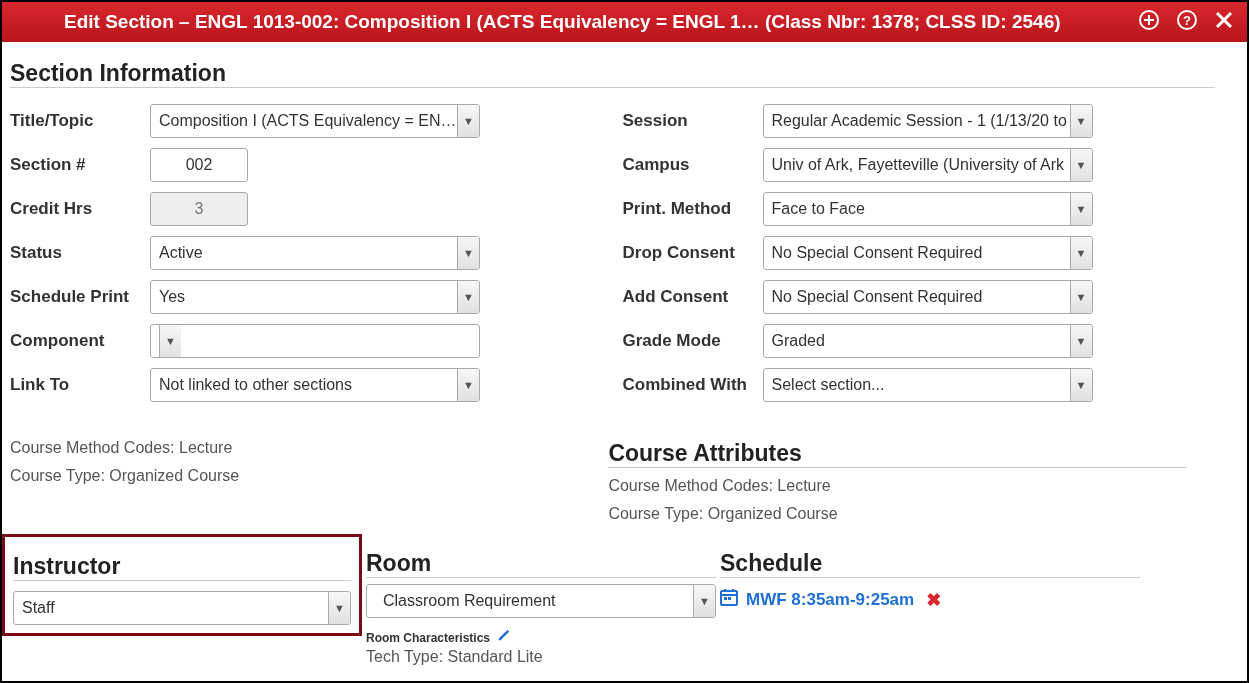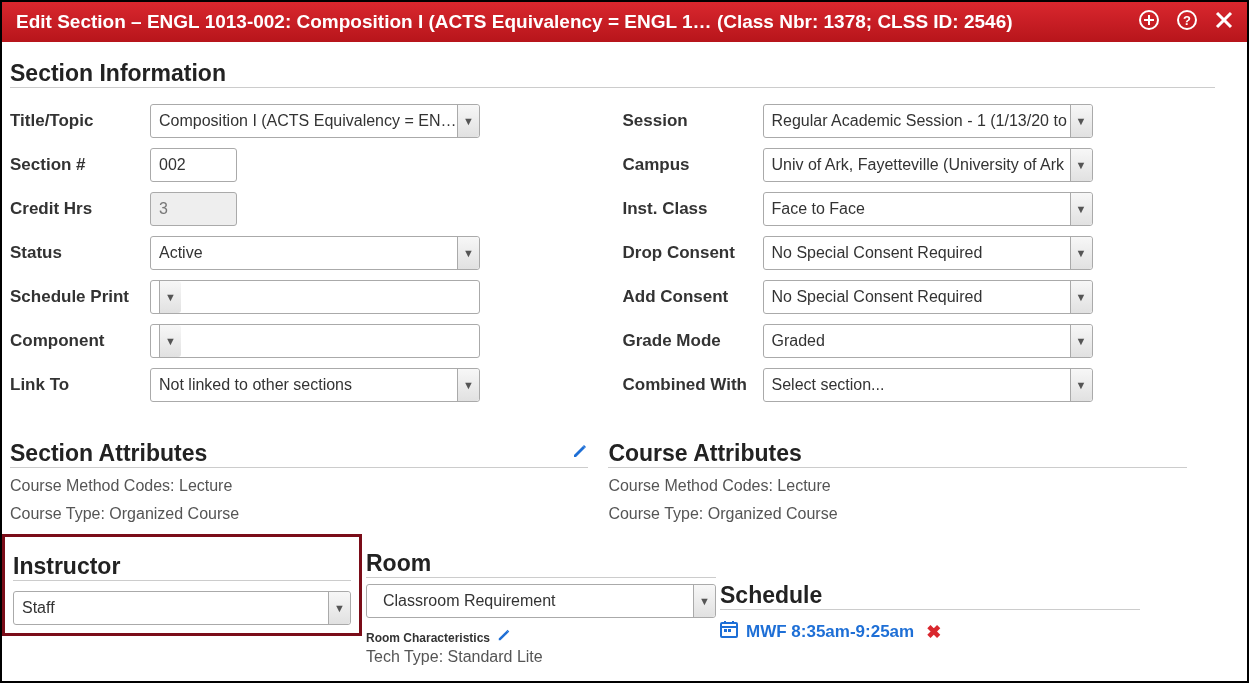--- a/index.html
+++ b/index.html
@@ -21,21 +21,21 @@
   .titlebar {
     background: linear-gradient(to bottom, #d9272e 0%, #b7151b 100%);
     color: #fff;
     height: 40px;
     display: flex;
     align-items: center;
     padding: 0 14px;
     font-weight: 700;
     font-size: 19px;
   }
-  .titlebar .title-text { flex: 1; white-space: nowrap; overflow: hidden; text-overflow: ellipsis; }
+  .titlebar .title-text { flex: 1; white-space: nowrap; overflow: hidden; text-overflow: ellipsis; margin-left: 48px; }
   .titlebar .title-icons { display: flex; gap: 18px; align-items: center; }
   .titlebar .title-icons span { cursor: pointer; font-size: 22px; line-height: 1; }
   .content {
     padding: 10px 18px 20px 8px;
     height: calc(100% - 40px);
     overflow-y: auto;
     position: relative;
   }
   h2.section-h {
     font-size: 23px;
@@ -96,36 +96,36 @@
     height: 34px;
     border: 1px solid #aaa;
     border-radius: 3px;
     padding: 0 8px;
     font-size: 16px;
     color: #333;
     background: #fff;
     display: flex;
     align-items: center;
   }
-  .txt.short { width: 87px; }
+  .txt.short { width: 98px; justify-content: center; }
   .txt.disabled { background: #eee; color: #777; }
   .lower-row {
     display: flex;
     gap: 20px;
     margin-top: 20px;
   }
   .lower-block { }
   .lower-block h2.section-h { display:flex; justify-content: space-between; align-items:center;}
   .attr-text { font-size: 16px; color: #555; line-height: 1.5; margin-top:4px;}
   .lb-section-attr { width: 48%; }
   .lb-course-attr { width: 48%; }
   .triple-row { display: flex; gap: 4px; margin-top: 16px; align-items: flex-start;}
   .tr-instructor { width: 360px; border: 3px solid #7a0c18; padding: 8px; margin-left:-8px; margin-top:-8px;}
   .tr-room { width: 350px; }
-  .tr-schedule { width: 420px; margin-top: 32px; }
+  .tr-schedule { width: 420px; }
   .room-char { font-size: 12px; color:#333; font-weight:700; margin-top:10px;}
   .room-char .pencil { color:#1e6fd6; font-size:16px; margin-left:4px;}
   .room-char-sub { font-size:16px; color:#555; font-weight:400; margin-top:2px;}
   .schedule-line { display:flex; align-items:center; gap:8px; margin-top:10px; font-size:17px;}
   .schedule-line .cal-icon { color:#1e6fd6; font-size:18px;}
   .schedule-line a { color:#1e6fd6; font-weight:700; text-decoration:none; cursor:pointer;}
   .schedule-line .x-icon { color:#d9272e; font-weight:700; font-size:18px; margin-left:4px; cursor:pointer;}
   .pencil-icon { color:#1e6fd6; font-size:17px; cursor:pointer;}
   .sel-text { white-space:nowrap; overflow:hidden; text-overflow:ellipsis; flex:1;}
   .upper-form { margin-top: 6px; margin-bottom: 4px;}
@@ -198,20 +198,21 @@
                 <div class="sel narrow">
                   <span class="sel-text">Active</span>
                   <span class="drop-btn">▼</span>
                 </div>
               </div>
         </div>
         <div class="form-row">
           <label>Schedule Print</label>
           <div class="field">
                 <div class="sel narrow">
+                  <span class="sel-text">Yes</span>
                   <span class="drop-btn">▼</span>
                 </div>
               </div>
         </div>
         <div class="form-row">
           <label>Component</label>
           <div class="field">
                 <div class="sel narrow">
                   <span class="drop-btn">▼</span>
                 </div>
@@ -241,21 +242,21 @@
         <div class="form-row">
           <label>Campus</label>
           <div class="field">
                 <div class="sel narrow">
                   <span class="sel-text">Univ of Ark, Fayetteville (University of Ark</span>
                   <span class="drop-btn">▼</span>
                 </div>
               </div>
         </div>
         <div class="form-row">
-          <label>Inst. Class</label>
+          <label>Print. Method</label>
           <div class="field">
                 <div class="sel narrow">
                   <span class="sel-text">Face to Face</span>
                   <span class="drop-btn">▼</span>
                 </div>
               </div>
         </div>
         <div class="form-row">
           <label>Drop Consent</label>
           <div class="field">
@@ -290,29 +291,20 @@
                   <span class="sel-text">Select section...</span>
                   <span class="drop-btn">▼</span>
                 </div>
               </div>
         </div>
       </div>
     </div>
 
     <div class="lower-row">
       <div class="lower-block lb-section-attr">
-        <h2 class="section-h">
-          <span>Section Attributes</span>
-          <span class="pencil-icon">
-            <svg width="16" height="16" viewBox="0 0 16 16">
-                  <path d="M2 14 L4 14 L13 5 L11 3 L2 12 Z" fill="#1e6fd6"></path>
-                  <path d="M12 2 L14 4 L13 5 L11 3 Z" fill="#1e6fd6"></path>
-                </svg>
-          </span>
-        </h2>
         <div class="attr-text">Course Method Codes: Lecture</div>
         <div class="attr-text">Course Type: Organized Course</div>
       </div>
       <div class="lower-block lb-course-attr">
         <h2 class="section-h">Course Attributes</h2>
         <div class="attr-text">Course Method Codes: Lecture</div>
         <div class="attr-text">Course Type: Organized Course</div>
       </div>
     </div>
 

